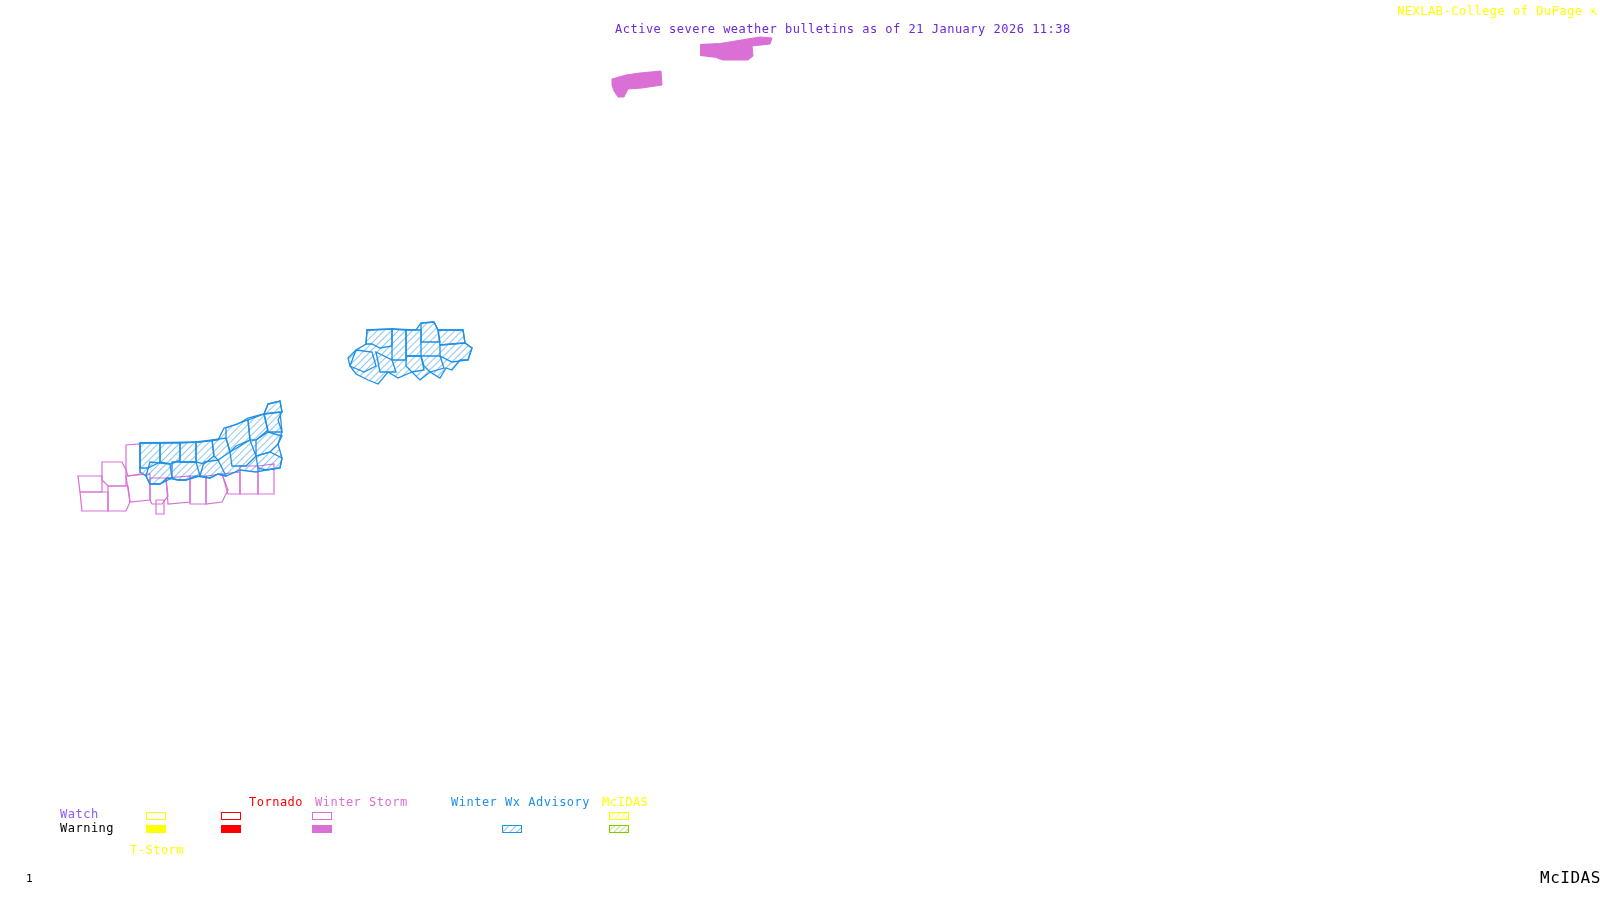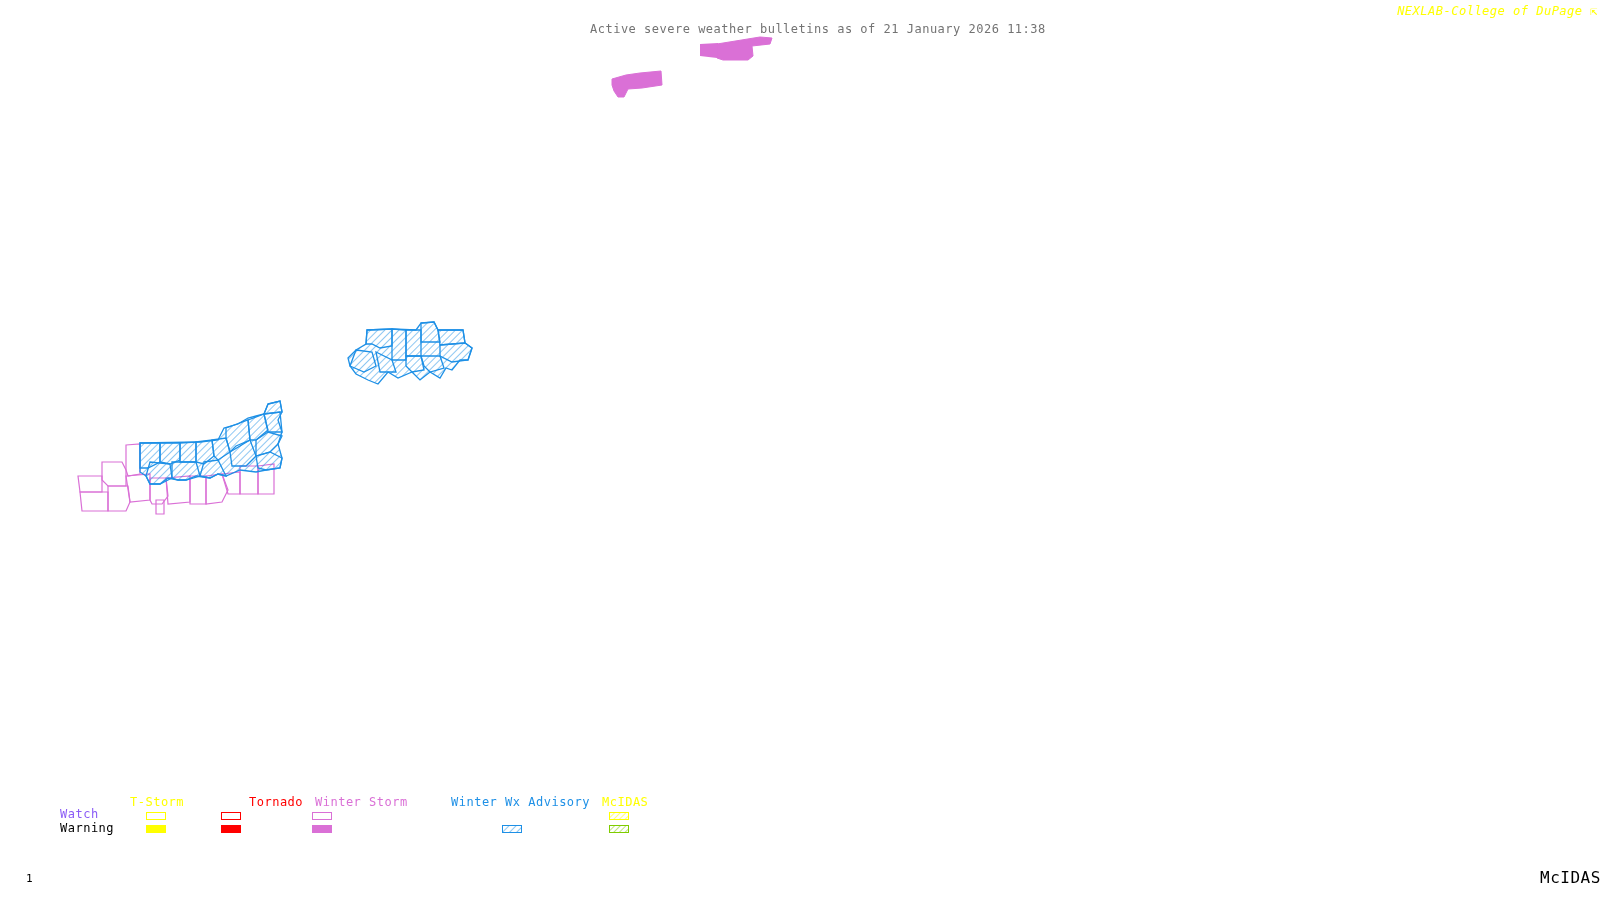--- a/index.html
+++ b/index.html
@@ -1,20 +1,20 @@
 <!DOCTYPE html>
 <html><head>
 <meta charset="utf-8">
 <style>
   html, body { margin: 0; padding: 0; background: #ffffff; }
   body { width: 1600px; height: 900px; position: relative; overflow: hidden;
          font-family: "DejaVu Sans Mono", monospace; }
   .txt { position: absolute; font-size: 12px; line-height: 13px; white-space: nowrap; letter-spacing: 0.5px; }
-  #title { left: 590px; top: 23px; color: #737373; }
-  #credit { right: 2px; top: 5px; color: #ffff00; font-style: italic; }
+  #title { left: 615px; top: 23px; color: #6d28d9; }
+  #credit { right: 2px; top: 5px; color: #ffff00; }
   #frame-num { left: 26px; top: 872px; color: #000000; font-size: 11px; }
   #software { left: 1540px; top: 871px; color: #000000; font-size: 16px; }
   #map { position: absolute; left: 0; top: 0; width: 1600px; height: 900px; }
   .leg-lbl { position: absolute; font-size: 12px; line-height: 13px; white-space: nowrap; letter-spacing: 0.5px; }
   .sw { position: absolute; width: 20px; height: 8px; box-sizing: border-box; }
 </style>
 </head>
 <body>
 
 <svg id="map" viewBox="0 0 1600 900" xmlns="http://www.w3.org/2000/svg">
@@ -88,21 +88,21 @@
 <div id="title" class="txt">Active severe weather bulletins as of 21 January 2026 11:38</div>
 <div id="credit" class="txt">
   <span>NEXLAB-College of DuPage</span>
   <span style="display:inline-block;">⇱</span>
 </div>
 
 <div>
   <div class="leg-lbl" style="left:60px;top:808px;color:#8b5cf6;">Watch</div>
   <div class="leg-lbl" style="left:60px;top:822px;color:#000000;text-align:right;">Warning</div>
 
-  <div class="leg-lbl" style="left:130px;top:796px;color:#ffff00;text-align:right;">T-Storm</div>
+  <div class="leg-lbl" style="left:130px;top:844px;color:#ffff00;text-align:right;">T-Storm</div>
   <div class="sw" style="left:146px;top:812px;border:1px solid #ffff00;"></div>
   <div class="sw" style="left:146px;top:825px;background:#ffff00;"></div>
 
   <div class="leg-lbl" style="left:206px;top:796px;color:#ff0000;margin-left:43px;">Tornado</div>
   <div class="sw" style="left:221px;top:812px;border:1px solid #ff0000;"></div>
   <div class="sw" style="left:221px;top:825px;background:#ff0000;"></div>
 
   <div class="leg-lbl" style="left:275px;top:796px;color:#da70d6;margin-left:40px;">Winter Storm</div>
   <div class="sw" style="left:312px;top:812px;border:1px solid #da70d6;"></div>
   <div class="sw" style="left:312px;top:825px;background:#da70d6;"></div>

